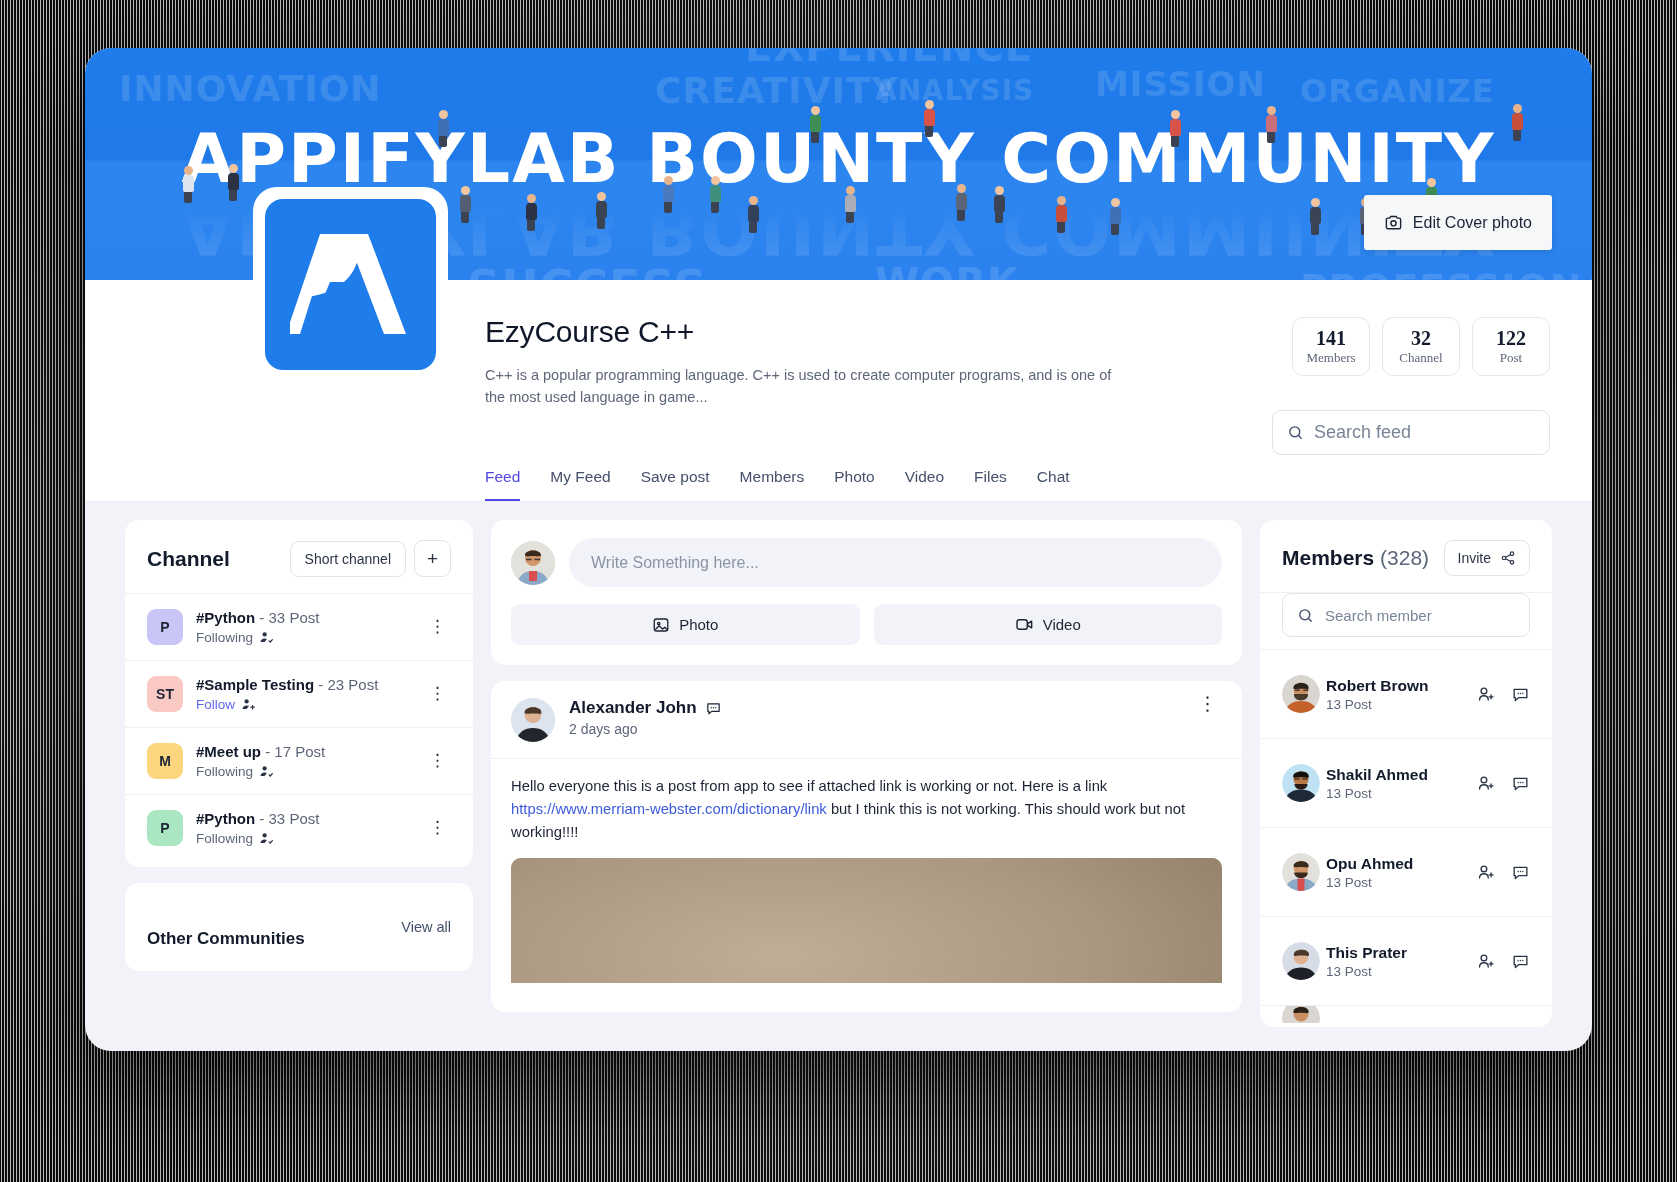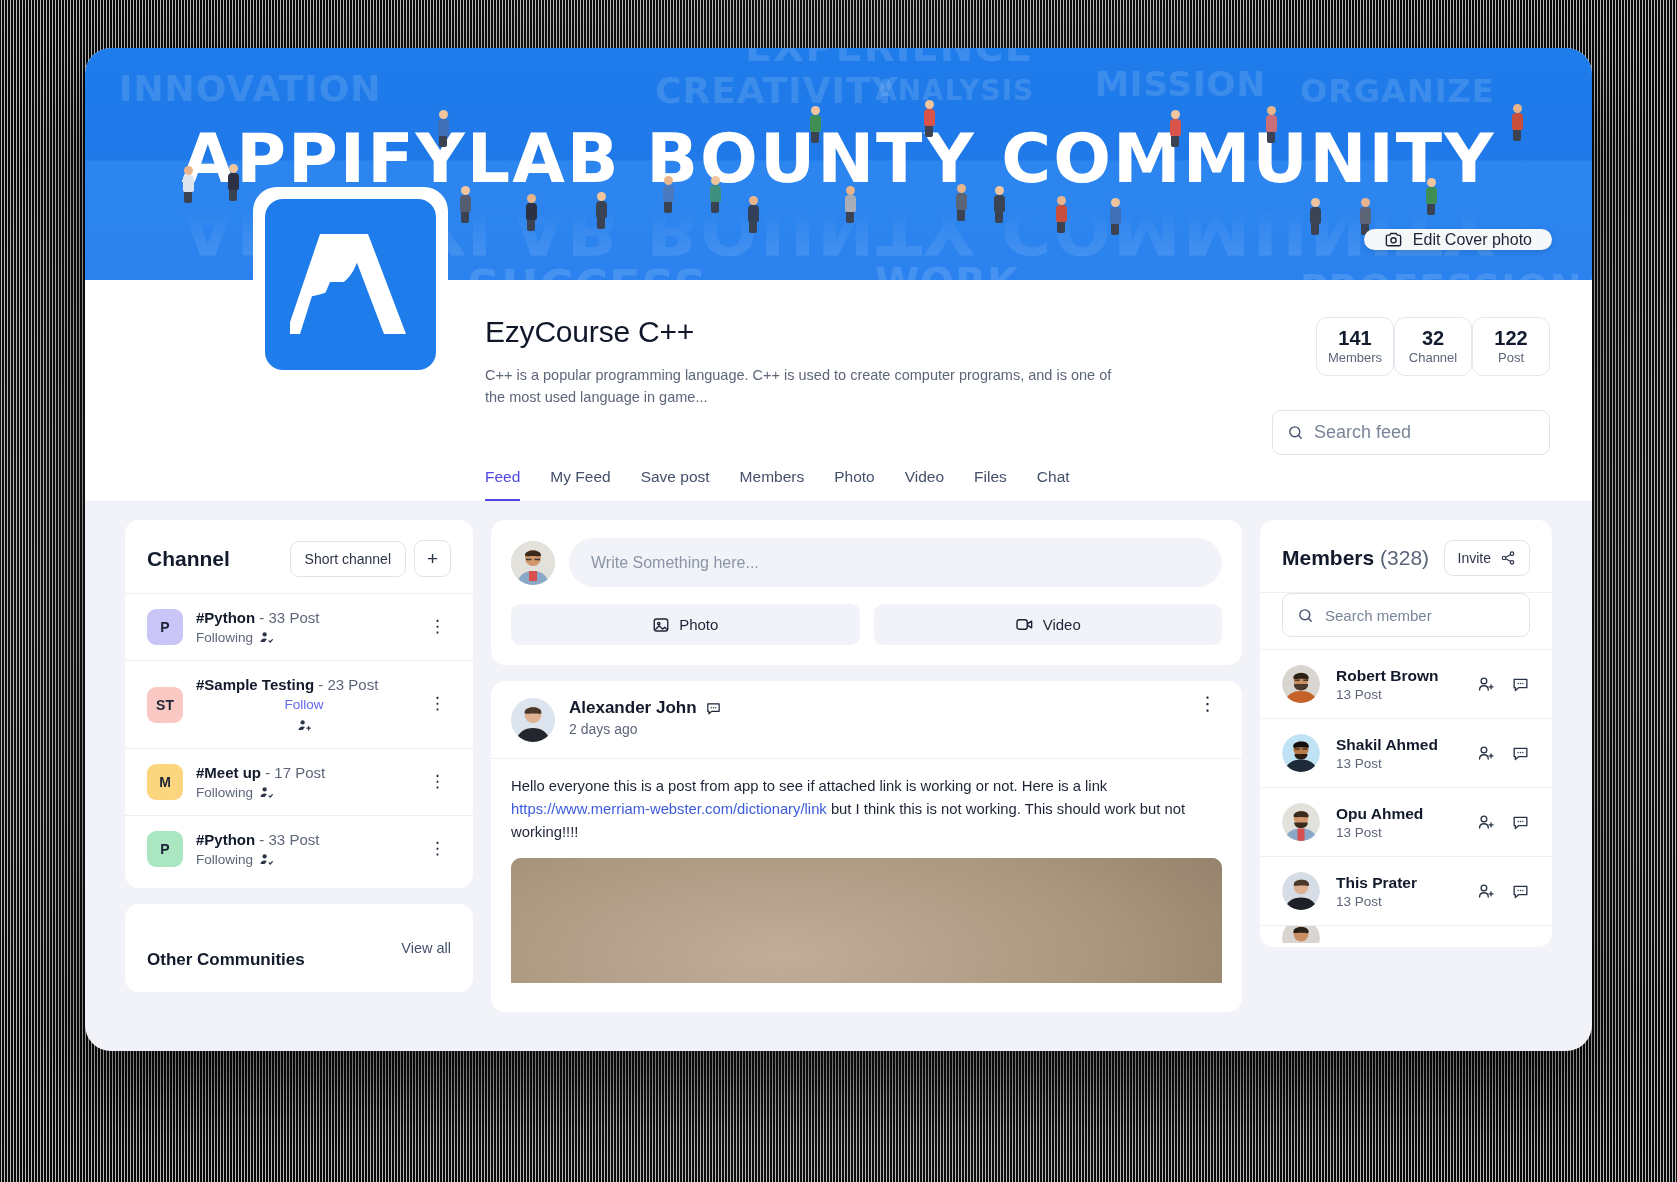--- a/index.html
+++ b/index.html
@@ -86,22 +86,22 @@
   
   .person { position:absolute; width:16px; }
   .person .head { width:9px; height:9px; border-radius:50%; margin:0 auto; }
   .person .body { width:11px; height:17px; border-radius:4px 4px 2px 2px; margin:0 auto; }
   .person .legs { width:8px; height:11px; background:#3b4252; margin:0 auto; border-radius:0 0 2px 2px;}
 
   #editCover {
     position: absolute; right: 40px; bottom: 30px;
     display: flex; align-items: center; gap: 10px;
     background: #f6f7f9; color: #1b2437;
-    border: none; border-radius: 13px;
-    padding: 1px 20px;
+    border: none; border-radius: 3px;
+    padding: 18px 20px;
     font-size: 16px; font-family: "Liberation Sans", sans-serif;
     cursor: pointer;
     box-shadow: 0 2px 6px rgba(0,0,0,.12);
   }
 
   
   #profileHeader {
     position: relative;
     background: #ffffff;
     height: 222px;
@@ -117,21 +117,21 @@
   }
   #logoInner {
     width: 100%; height: 100%;
     background: #1f7ceb; border-radius: 18px;
     display: flex; align-items: center; justify-content: center;
   }
   #titleBlock { position: absolute; left: 400px; top: 35px; max-width: 640px; }
   #communityTitle { font-size: 30px; color: #0f1729; font-weight: 400; letter-spacing: -.2px;}
   #communityDesc { margin-top: 16px; font-size: 14.5px; line-height: 1.5; color: #5d6679; }
 
-  #stats { position: absolute; right: 42px; top: 37px; display: flex; gap: 0; }
+  #stats { position: absolute; right: 42px; top: 37px; display: flex; gap: 12px; font-family: Liberation Serif, serif; }
   .statbox {
     border: 1px solid #e3e7ee; border-radius: 11px;
     width: 78px; height: 59px;
     display: flex; flex-direction: column; align-items: center; justify-content: center;
     background:#fff;
   }
   .statnum { font-size: 20px; font-weight: 700; color: #131b2e; line-height:1.05; }
   .statlab { font-size: 13px; color: #5d6679; margin-top: 1px; }
 
   #searchFeed {
@@ -190,21 +190,21 @@
   }
   .chanAvatar {
     width:36px;height:36px;border-radius:9px; flex:none;
     display:flex;align-items:center;justify-content:center;
     font-size:14px; font-weight:600; color:#1d2435;
   }
   .chanMain { flex:1; min-width:0; }
   .chanName { font-size:15px; color:#121a2b; font-weight:700; }
   .chanName .cnt { font-weight:400; color:#5d6679; }
   .chanFollow { font-size:13.5px; margin-top:4px; display:flex; align-items:center; gap:6px; color:#5d6679;}
-  .chanFollow.is-follow { color:#6366f1;flex-direction:column; }
+  .chanFollow.is-follow { color:#6366f1; }
   .kebab { color:#1d2435; font-size:17px; letter-spacing:1px; cursor:pointer; padding:0 4px; line-height:.6;}
   #otherCard { padding: 22px; display:flex; align-items:center; }
   #otherTitle { font-size:17px; font-weight:700; color:#121a2b; flex:1;margin-top:24px;}
   #viewAll { font-size:14.5px; color:#44506a; cursor:pointer;}
 
   
   #midCol { flex:1; display:flex; flex-direction:column; gap:16px; min-width:0; }
   #composer { padding: 18px 20px 20px 20px; }
   #composerTop { display:flex; align-items:center; gap:14px; }
   #composerInput {
@@ -245,21 +245,21 @@
   #memberSearch {
     margin: 0 22px 4px 22px; height:44px; border:1px solid #dfe3ea; border-radius:9px;
     display:flex;align-items:center;gap:11px;padding:0 14px; border-top:1px solid #dfe3ea;
   }
   #memberSearchWrap { border-top:1px solid #eef0f4; }
   #memberSearchInput {
     border:none;outline:none;font-size:15px;color:#44506a;width:100%;
     font-family:"Liberation Sans",sans-serif;background:transparent;
   }
   #memberSearchInput::placeholder{ color:#7a8498; }
-  .memRow { display:flex; align-items:center; gap:16px; padding: 15px 22px; border-top:1px solid #eef0f4; }
+  .memRow { display:flex; align-items:center; gap:6px; padding: 25px 22px; border-top:1px solid #eef0f4; }
   .memRow:first-of-type{ border-top:none; }
   .memAvatar { width:38px;height:38px;border-radius:50%; flex:none; overflow:hidden; position:relative; }
   .memMain{flex:1;min-width:0;}
   .memName{font-size:15.5px;font-weight:700;color:#121a2b;}
   .memPost{font-size:13.5px;color:#5d6679;margin-top:2px;}
   .memActions{display:flex;gap:16px;align-items:center;}
   .iconbtn{cursor:pointer;color:#2b3447;display:flex;}
 
   svg { display:block; }
 </style>

